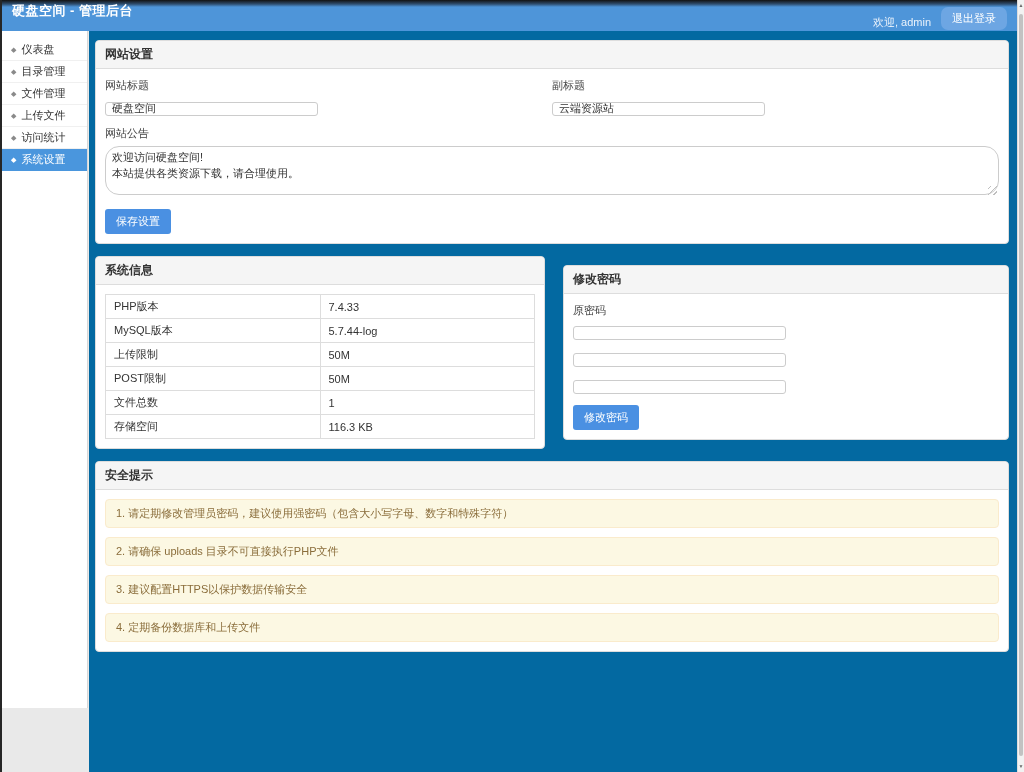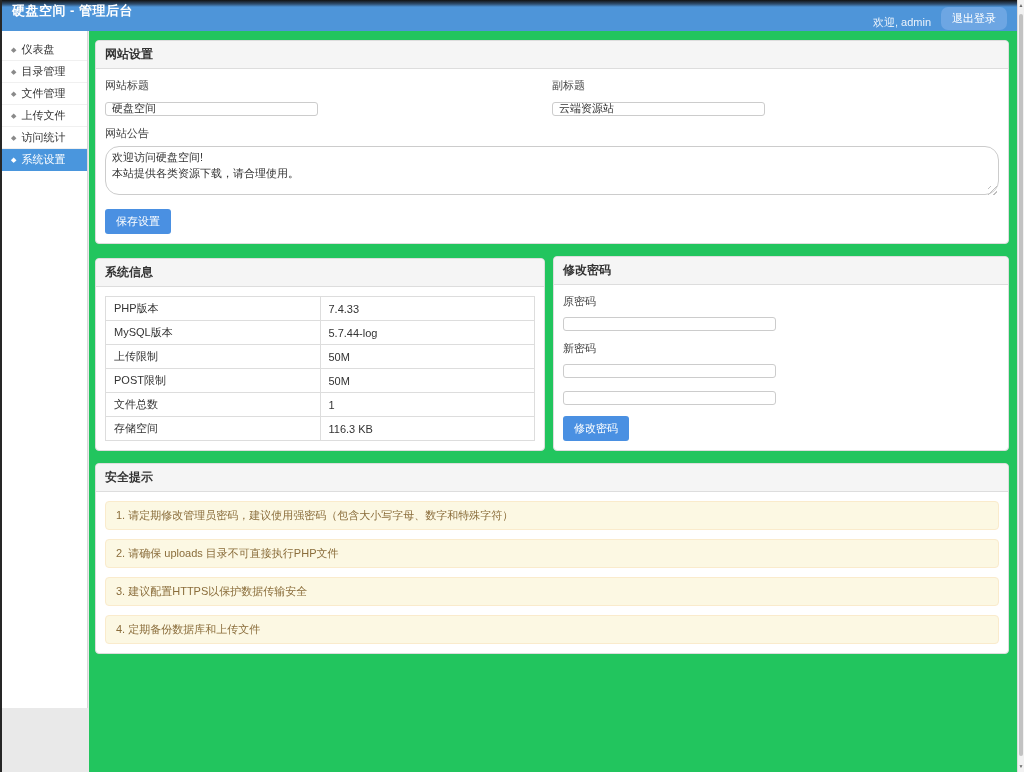--- a/index.html
+++ b/index.html
@@ -34,21 +34,21 @@
     padding-left:9px; font-size:11px; color:#333;
     border-bottom:1px solid #f0f0f0; cursor:pointer;
   }
   .side-item .bullet { font-size:7px; color:#8a8a8a; line-height:1; }
   .side-item.active { background:#4a96dd; color:#fff; border-bottom-color:#4a96dd; }
   .side-item.active .bullet { color:#fff; }
 
   
   .content {
     position:absolute; left:89px; top:31px; width:928px; height:741px;
-    padding:9px 8px 0 6px; background:#22c55e;
+    padding:9px 8px 0 6px; background:#0369a1;
   }
   .panel { background:#fff; border:1px solid #ddd; border-radius:4px; margin-bottom:12px; }
   .panel-header {
     background:#f5f5f5; border-bottom:1px solid #ddd; border-radius:4px 4px 0 0;
     padding:5px 9px; font-size:12px; font-weight:bold; color:#333;
   }
   .panel-body { padding:9px; }
 
   .form-grid { display:flex; }
   .form-col { width:50%; }
@@ -66,21 +66,21 @@
   }
   .grip {
     position:absolute; right:2px; bottom:4px; width:9px; height:9px; pointer-events:none;
     background:repeating-linear-gradient(-45deg, transparent 0 2px, #bfbfbf 2px 3px, transparent 3px 4px);
   }
   .btn-primary {
     display:inline-block; background:#4a90e2; color:#fff; border:none; border-radius:3px;
     font-size:11px; padding:5px 11px; margin-top:10px; cursor:pointer;
   }
 
-  .panel-row { display:flex; gap:8px; align-items:flex-end; }
+  .panel-row { display:flex; gap:18px; align-items:center; }
   .panel-sysinfo { width:450px; flex:none; }
   .panel-pwd { flex:1; }
 
   table.sys-table { width:100%; border-collapse:collapse; }
   .sys-table td { border:1px solid #ddd; font-size:11px; color:#333; padding:4px 8px; }
   .sys-table td.k { width:50%; }
 
   .pwd-field { margin-bottom:9px; }
   .pwd-field:last-of-type { margin-bottom:0; }
 
@@ -204,21 +204,20 @@
     </div>
 
     <div class="panel panel-pwd">
       <div class="panel-header">修改密码</div>
       <div class="panel-body">
         <div class="pwd-field">
           <label class="field-label">原密码</label>
           <input class="text-input" type="password" style="">
         </div>
         <div class="pwd-field">
-          <label class="field-label">新密码</label>
           <input class="text-input" type="password" style="">
         </div>
         <div class="pwd-field">
           <input class="text-input" type="password" style="">
         </div>
         <button class="btn-primary">修改密码</button>
       </div>
     </div>
   </div>
 

